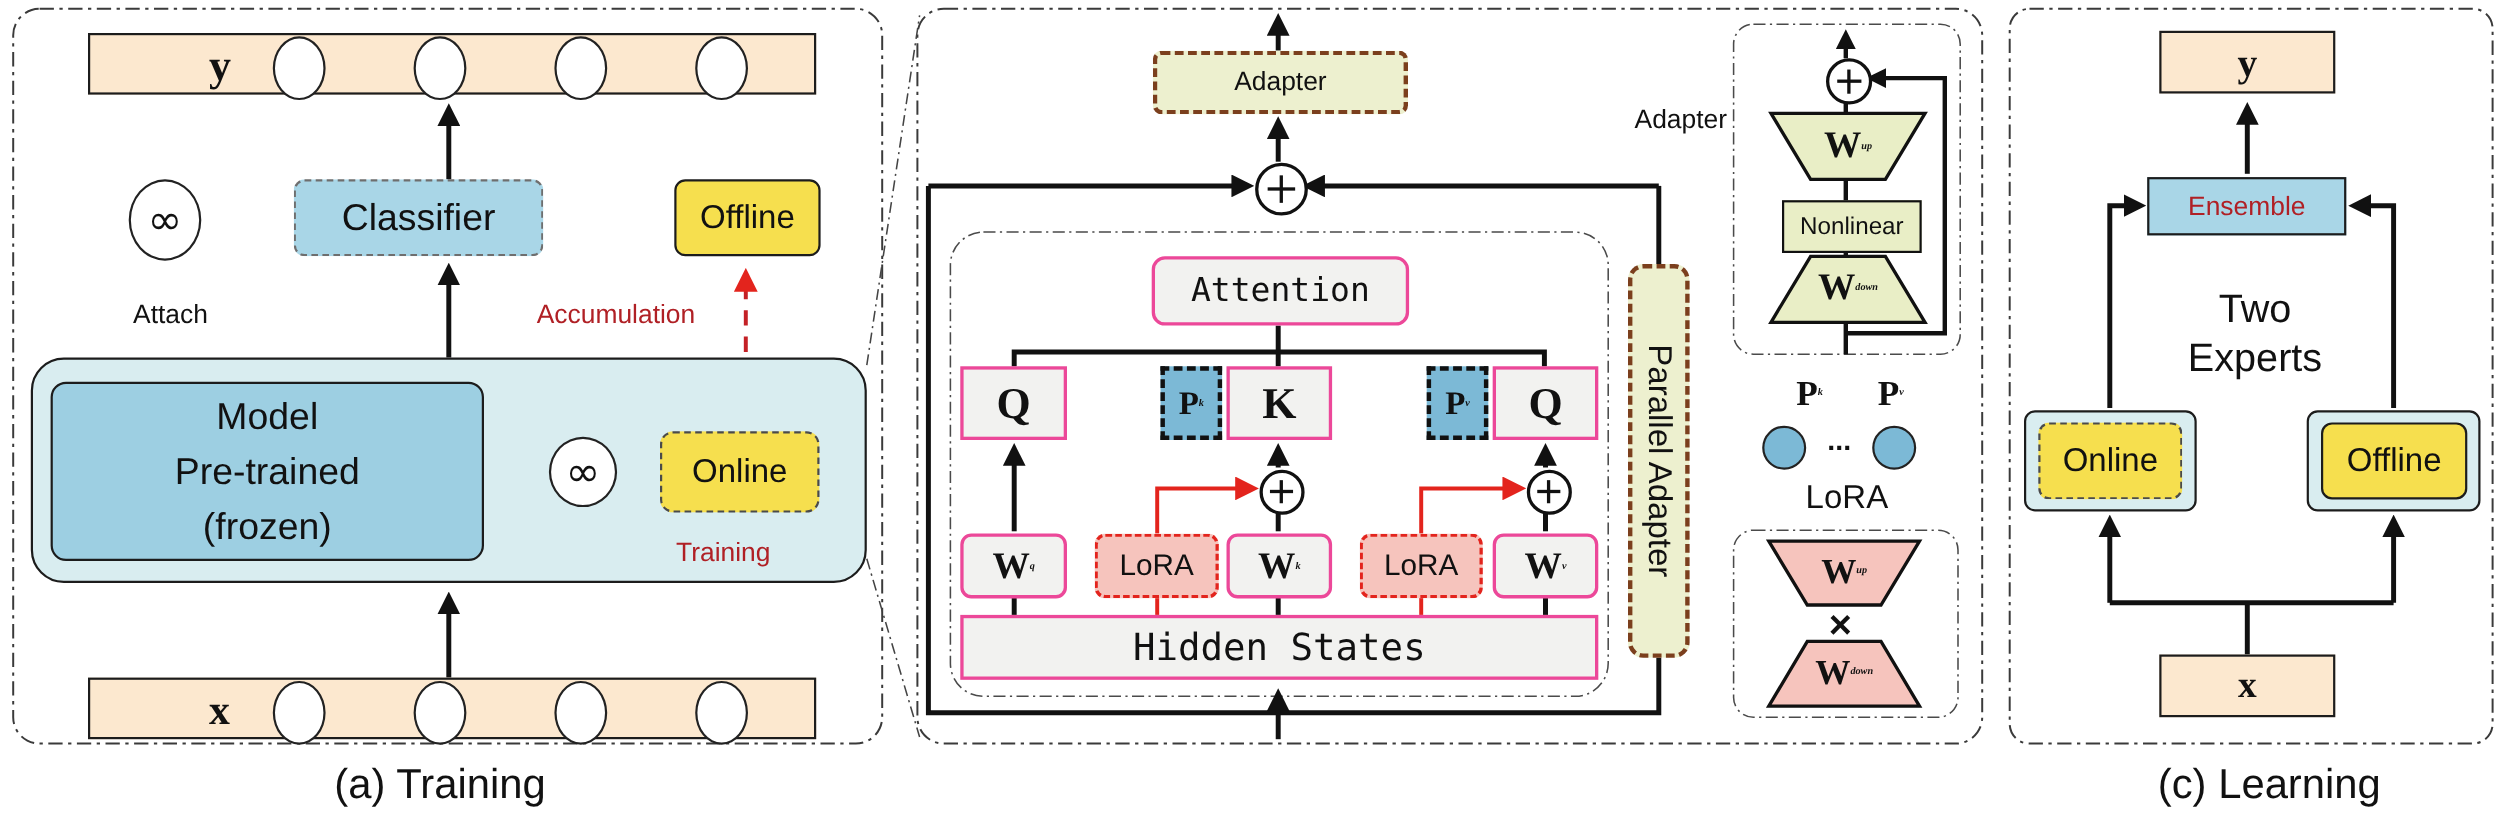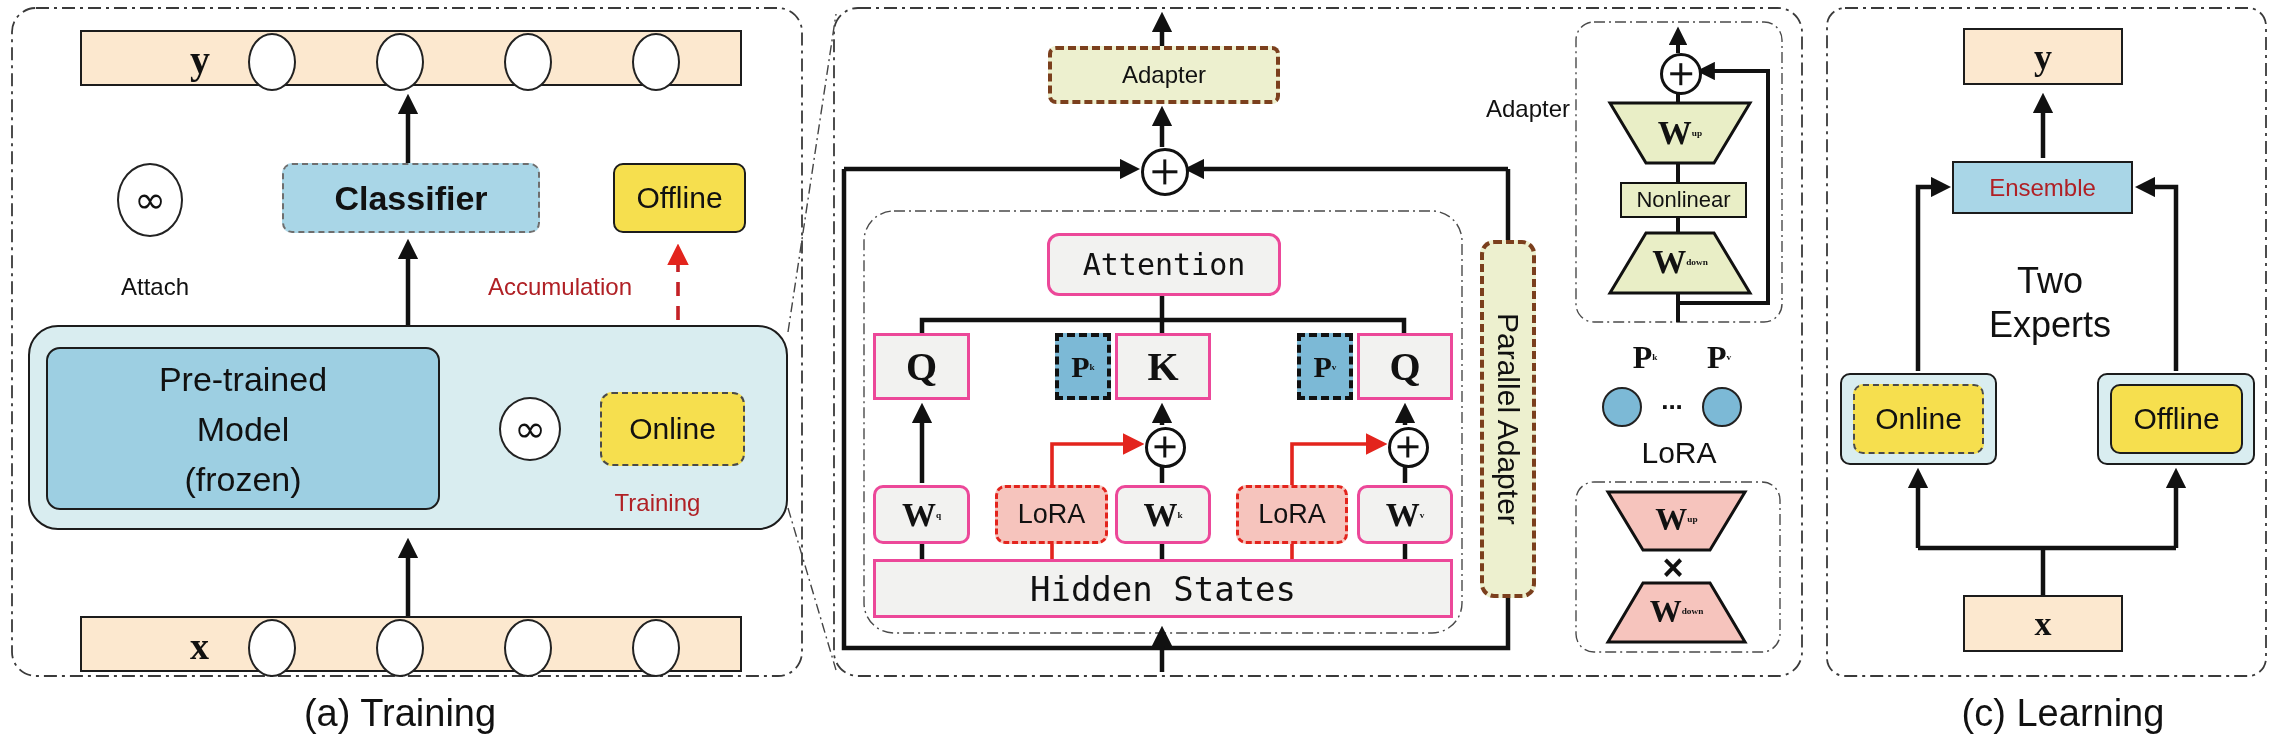--- a/index.html
+++ b/index.html
@@ -30,21 +30,21 @@
   .bd-dash-black{border:4px dashed #111;}
   .bd-green{border:3px solid #ec4899;}
   .r8{border-radius:8px;} .r10{border-radius:10px;} .r12{border-radius:12px;}
   .r14{border-radius:14px;} .r30{border-radius:30px;}
   
   .sans30{font-size:30px;} .sans32{font-size:24px;} .sans34{font-size:34px;}
   .caption{font-size:38px;z-index:4;}
   .redtx{color:#b02025;}
   .serif{font-family:"Liberation Serif",serif;font-weight:bold;}
   .mono{font-family:"DejaVu Sans Mono",monospace;}
-  .mathsub{font-family:"Liberation Serif",serif;font-weight:bold;}
+  .mathsub{font-family:"Liberation Serif",serif;font-style:italic;font-weight:bold;}
   .sub-s{font-size:0.58em;vertical-align:-0.32em;}
   
   .tok{position:absolute;width:44px;height:54px;border:2px solid #222;border-radius:50%;background:#fff;}
   .infin{display:flex;align-items:center;justify-content:center;background:#fff;border:2px solid #222;border-radius:50%;
          font-family:"DejaVu Sans",sans-serif;font-size:38px;z-index:2;}
   
   .plus{position:absolute;background:#fff;border:3px solid #111;border-radius:50%;z-index:3;}
   .plus::before,.plus::after{content:"";position:absolute;background:#111;left:50%;top:50%;}
   .plus::before{width:60%;height:3.4px;transform:translate(-50%,-50%);}
   .plus::after{width:3.4px;height:60%;transform:translate(-50%,-50%);}
@@ -148,29 +148,29 @@
     <span class="tok" style="left:294px;top:1px;"></span>
     <span class="tok" style="left:422px;top:1px;"></span>
     <span class="tok" style="left:550px;top:1px;"></span>
   </div>
 
   <div class="abs infin" style="left:117px;top:163px;width:66px;height:74px;">
     <span>∞</span>
   </div>
   <div class="abs lbl sans32" style="left:70px;top:270px;width:170px;height:34px;">Attach</div>
 
-  <div class="abs box blue bd-dash-gray r10 sans34" style="left:282px;top:163px;width:258px;height:70px;font-weight:bold;">Classifier</div>
+  <div class="abs box blue bd-dash-gray r10 sans34" style="left:267px;top:163px;width:227px;height:70px;">Classifier</div>
   <div class="abs box yellow bd-solid r10 sans30" style="left:613px;top:163px;width:133px;height:70px;">Offline</div>
   <div class="abs lbl sans32 redtx" style="left:440px;top:270px;width:240px;height:34px;">Accumulation</div>
 
   <div class="abs teal r30" style="left:28px;top:325px;width:760px;height:205px;z-index:1;"></div>
   <div class="abs box blue-deep bd-solid r14" style="left:46px;top:347px;width:394px;height:163px;">
     <div style="line-height:50px;font-size:34px;">
+      <div>Model</div>
       <div>Pre-trained</div>
-      <div>Model</div>
       <div>(frozen)</div>
     </div>
   </div>
   <div class="abs infin" style="left:499px;top:397px;width:62px;height:64px;">
     <span>∞</span>
   </div>
   <div class="abs box yellow bd-dash-dk r12 sans30" style="left:600px;top:392px;width:145px;height:74px;">Online</div>
   <div class="abs lbl sans32 redtx" style="left:560px;top:486px;width:195px;height:34px;">Training</div>
 
   <div class="abs box peach" style="left:80px;top:616px;width:662px;height:56px;">
@@ -228,21 +228,21 @@
 
   <div class="abs box khaki bd-dash-brown r14 vert sans30" style="left:1480px;top:240px;width:56px;height:358px;">Parallel Adapter</div>
 
 
   <div class="abs lbl sans32" style="left:1430px;top:92px;width:140px;height:34px;justify-content:flex-end;">Adapter</div>
   <div class="plus" style="left:1660px;top:53px;width:36px;height:36px;"></div>
   <div class="abs lbl trap-lbl" style="left:1610px;top:108px;width:140px;height:50px;">
     <span class="serif" style="font-size:34px;">W</span>
       <span class="mathsub sub-s">up</span>
   </div>
-  <div class="abs box" style="left:1620px;top:182px;width:127px;height:36px;background:#e9eec6;border:2px solid #111;font-size:22px;">Nonlinear</div>
+  <div class="abs box" style="left:1620px;top:182px;width:127px;height:48px;background:#e9eec6;border:2px solid #111;font-size:22px;">Nonlinear</div>
   <div class="abs lbl trap-lbl" style="left:1610px;top:237px;width:140px;height:50px;">
     <span class="serif" style="font-size:34px;">W</span>
       <span class="mathsub sub-s">down</span>
   </div>
 
   <div class="abs lbl" style="left:1614px;top:338px;width:62px;height:38px;">
     <span class="serif" style="font-size:32px;">P</span>
       <span class="mathsub sub-s">k</span>
   </div>
   <div class="abs lbl" style="left:1688px;top:338px;width:62px;height:38px;">

